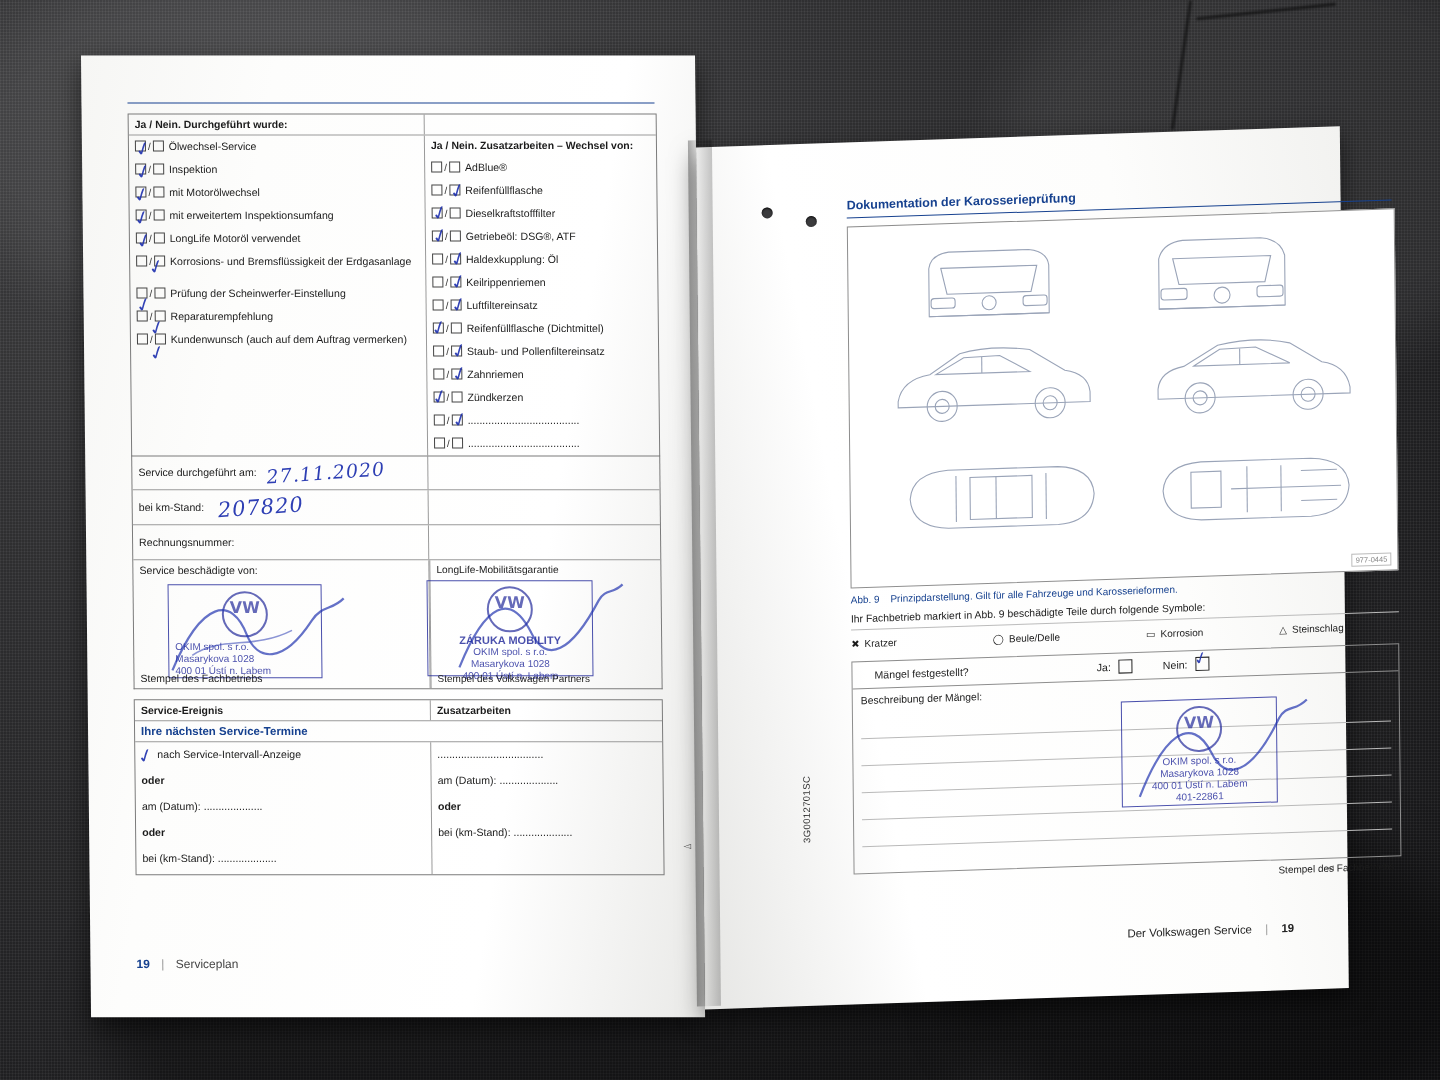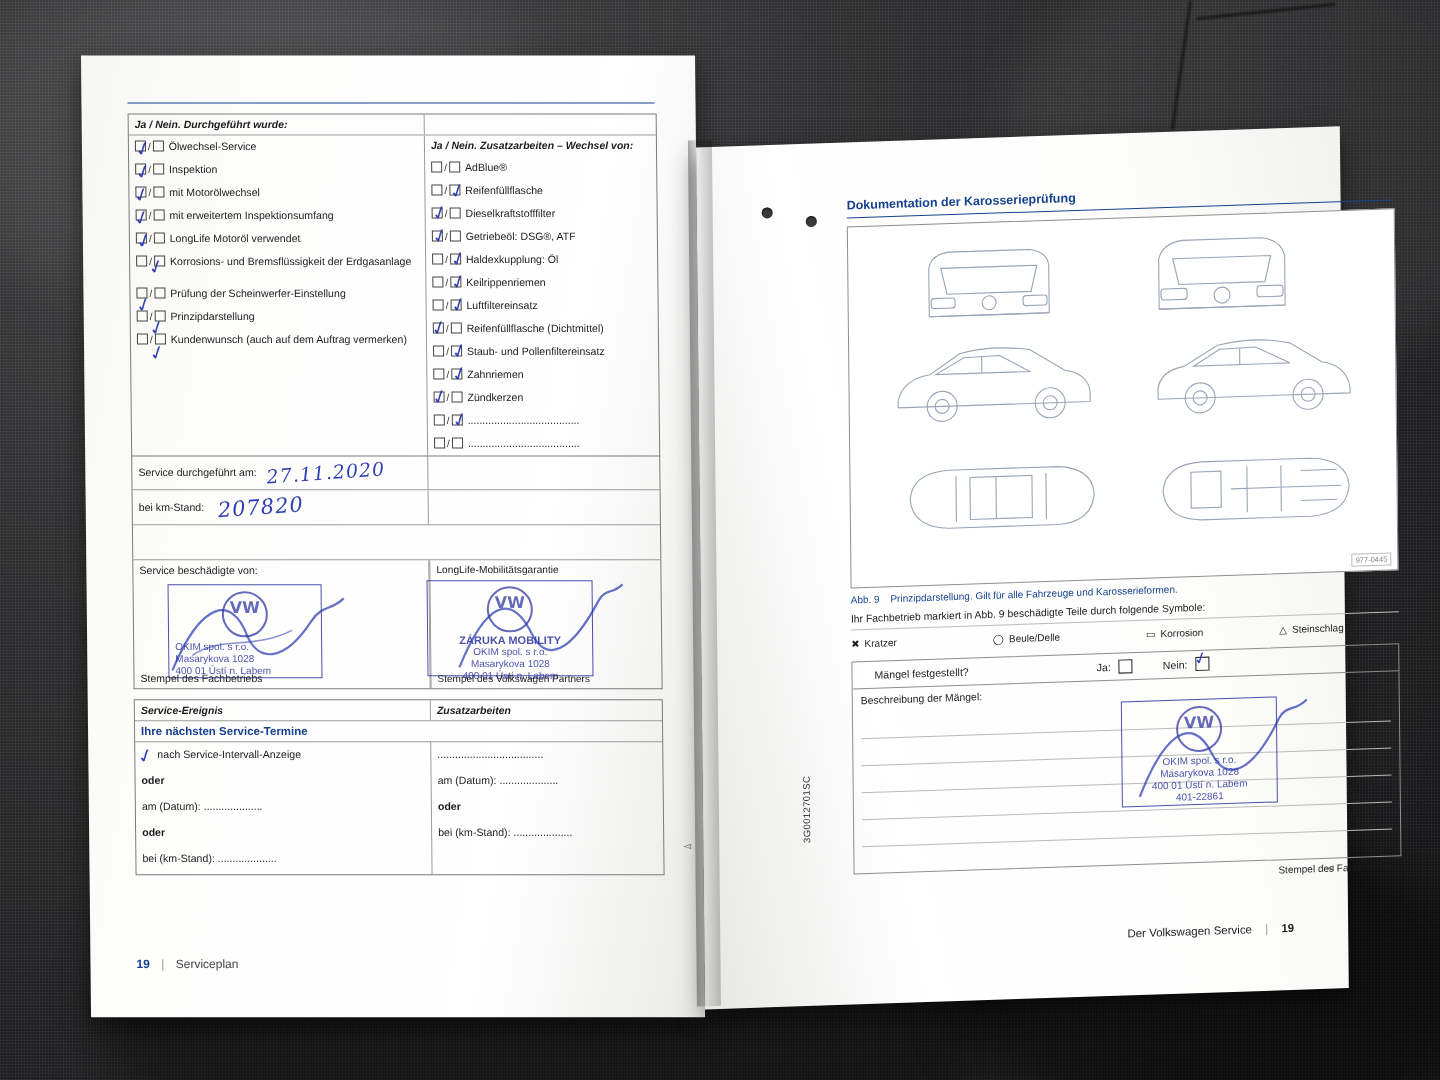--- a/index.html
+++ b/index.html
@@ -45,21 +45,21 @@
   #p2{left:723px;top:173px;}
 
   
   #Lwrap{position:absolute;left:46px;top:42px;width:530px;height:890px;font-size:11px;color:#1b1b1b;}
   #Ltitle{font-size:14px;font-weight:bold;color:#16418f;}
   #Ltitle-rule{margin-top:5px;border-bottom:1.4px solid #16418f;width:527px;}
 
   .tbl{position:relative;margin-top:10px;border:1px solid #7b7b7b;width:527px;}
   .trow{display:flex;border-bottom:1px solid #9a9a9a;}
   .trow:last-child{border-bottom:none;}
-  .cellhead{font-weight:bold;font-size:10.5px;padding:4px 6px;font-style:italic;}
+  .cellhead{font-weight:bold;font-size:10.5px;padding:4px 6px;}
   .colL{width:296px;border-right:1px solid #9a9a9a;box-sizing:border-box;}
   .colR{width:230px;box-sizing:border-box;}
   .item{display:flex;align-items:flex-start;gap:5px;padding:5px 6px;min-height:18px;box-sizing:border-box;}
   .item .lbl{line-height:13px;font-size:10.6px;}
   .boxpair{white-space:nowrap;font-size:10px;letter-spacing:0;}
   .cb{display:inline-block;width:9px;height:9px;border:1px solid #444;vertical-align:-1px;}
   .slash{display:inline-block;margin:0 2px;color:#333;}
 
   .fieldrow{display:flex;align-items:center;padding:6px;font-size:10.6px;height:34px;box-sizing:border-box;}
   
@@ -151,21 +151,21 @@
               <div class="item" style="min-height:32px">
                 <span class="boxpair"><span class="cb"></span><span class="slash">/</span><span class="cb"></span></span>
                 <span class="lbl" style="max-width:250px">Korrosions- und Bremsflüssigkeit der Erdgasanlage</span>
               </div>
               <div class="item">
                 <span class="boxpair"><span class="cb"></span><span class="slash">/</span><span class="cb"></span></span>
                 <span class="lbl">Prüfung der Scheinwerfer-Einstellung</span>
               </div>
               <div class="item">
                 <span class="boxpair"><span class="cb"></span><span class="slash">/</span><span class="cb"></span></span>
-                <span class="lbl">Prinzipdarstellung</span>
+                <span class="lbl">Reparaturempfehlung</span>
               </div>
               <div class="item" style="min-height:32px">
                 <span class="boxpair"><span class="cb"></span><span class="slash">/</span><span class="cb"></span></span>
                 <span class="lbl" style="max-width:248px">Kundenwunsch (auch auf dem Auftrag vermerken)</span>
               </div>
 
               <div class="tick" style="left:6px;top:2px;">✓</div>
               <div class="tick" style="left:6px;top:25px;">✓</div>
               <div class="tick" style="left:4px;top:48px;">✓</div>
               <div class="tick" style="left:4px;top:71px;">✓</div>
@@ -255,20 +255,23 @@
             <div class="colR" style="height:34px"></div>
           </div>
           <div class="trow">
             <div class="colL fieldrow">
               <span>bei km-Stand:</span>
               <span class="hand" style="margin-left:14px">207820</span>
             </div>
             <div class="colR" style="height:34px"></div>
           </div>
           <div class="trow">
+            <div class="colL fieldrow">
+              <span>Rechnungsnummer:</span>
+            </div>
             <div class="colR" style="height:34px"></div>
           </div>
 
           <div class="trow" style="border-bottom:none">
             <div class="colL stampbox">
               <div style="padding:4px 6px;font-size:10.6px">Service beschädigte von:</div>
               <div class="stamp" style="left:34px;top:24px;width:140px;height:84px">
                 <div class="vwlogo" style="margin:2px auto 4px auto"></div>
                 <div>OKIM spol. s r.o.</div>
                 <div>Masarykova 1028</div>

